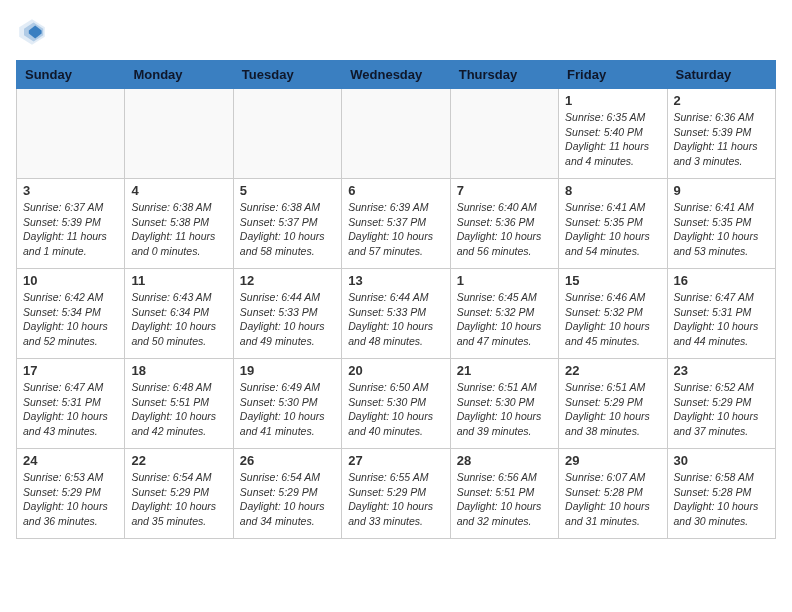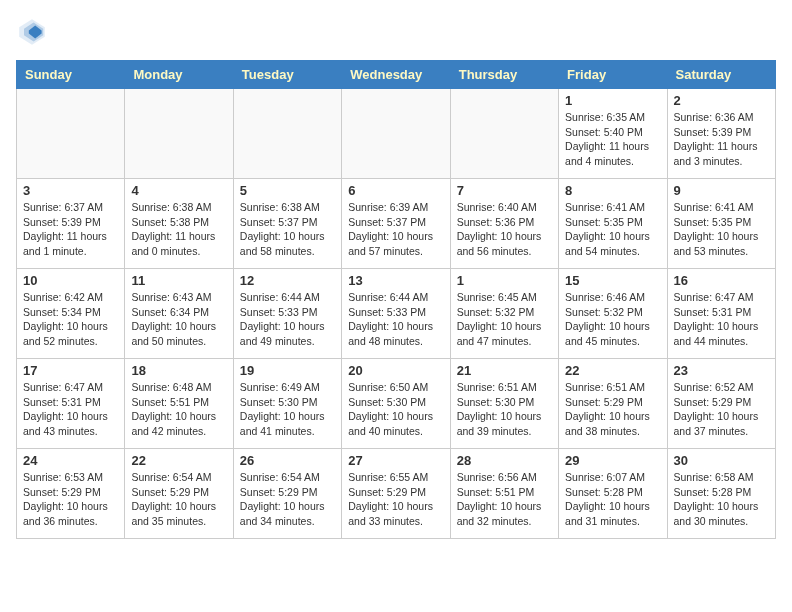--- a/index.html
+++ b/index.html
@@ -52,21 +52,21 @@
     .location-title {
       font-size: 16px;
       color: #555;
     }
     .calendar {
       width: 100%;
       border-collapse: collapse;
     }
     .calendar th {
       background: #3a7fc1;
-      color: #fef9c3;
+      color: #0f172a;
       font-size: 13px;
       font-weight: bold;
       text-align: left;
       padding: 6px 8px;
       border: 1px solid #3a7fc1;
     }
     .calendar td {
       border: 1px solid #ccc;
       vertical-align: top;
       padding: 4px 6px;
@@ -81,20 +81,21 @@
       font-size: 13px;
       font-weight: bold;
       color: #333;
       display: block;
       margin-bottom: 2px;
     }
     .day-info {
       font-size: 10.5px;
       color: #333;
       line-height: 1.4;
+      font-style: italic;
     }
   </style>
 </head>
 <body>
 
 <div class="header">
   <div class="logo">
     <svg class="logo-icon" viewBox="0 0 40 40">
       <polygon points="20,4 36,14 36,26 20,36 4,26 4,14" fill="#3a7fc1" opacity="0.15"></polygon>
       <polygon points="22,8 34,16 34,24 22,32 10,24 10,16" fill="#3a7fc1" opacity="0.3"></polygon>

